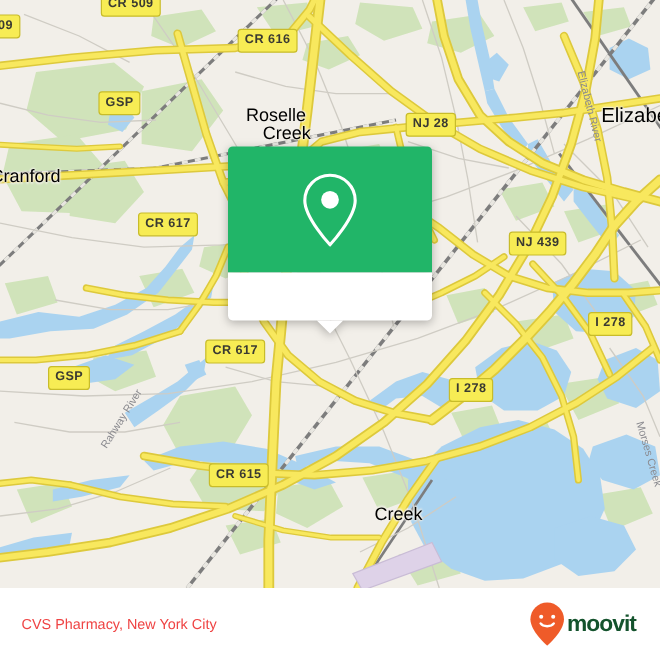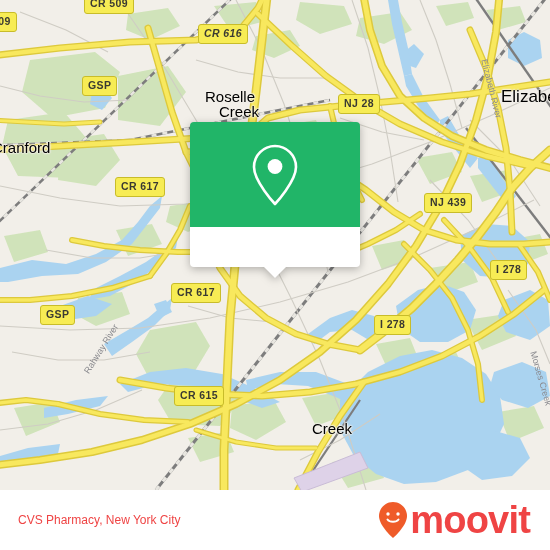--- a/index.html
+++ b/index.html
@@ -159,23 +159,23 @@
     font-family: "Liberation Sans", sans-serif;
     font-size: 12px;
     white-space: nowrap;
   }
   #brand {
     display: flex;
     align-items: center;
     gap: 2px;
   }
   #brand-word {
-    color: #ef4444;
-    font-family: "Liberation Sans", sans-serif;
-    font-size: 38px;
+    color: #14532d;
+    font-family: "Liberation Sans", sans-serif;
+    font-size: 19px;
     font-weight: bold;
     letter-spacing: -0.8px;
     line-height: 1;
   }
 </style>
 </head>
 <body>
 
 <div id="screen">
 
@@ -380,21 +380,21 @@
         </g>
 
         <g>
           <path d="M294 478 L360 452 L368 468 L302 492 Z" fill="#ded2e8" stroke="#c9bcd6" stroke-width="1"></path>
         </g>
       </g>
     </svg>
 
     <div class="shield" style="left:84px;  top:-6px;">CR 509</div>
     <div class="shield" style="left:-14px; top:12px;">509</div>
-    <div class="shield" style="left:198px; top:24px;font-style:italic;">CR 616</div>
+    <div class="shield" style="left:198px; top:24px;">CR 616</div>
     <div class="shield" style="left:82px;  top:76px;">GSP</div>
     <div class="shield" style="left:338px; top:94px;">NJ 28</div>
     <div class="shield" style="left:115px; top:177px;">CR 617</div>
     <div class="shield" style="left:424px; top:193px;">NJ 439</div>
     <div class="shield" style="left:490px; top:260px;">I 278</div>
     <div class="shield" style="left:171px; top:283px;">CR 617</div>
     <div class="shield" style="left:40px;  top:305px;">GSP</div>
     <div class="shield" style="left:374px; top:315px;">I 278</div>
     <div class="shield" style="left:174px; top:386px;">CR 615</div>
 

